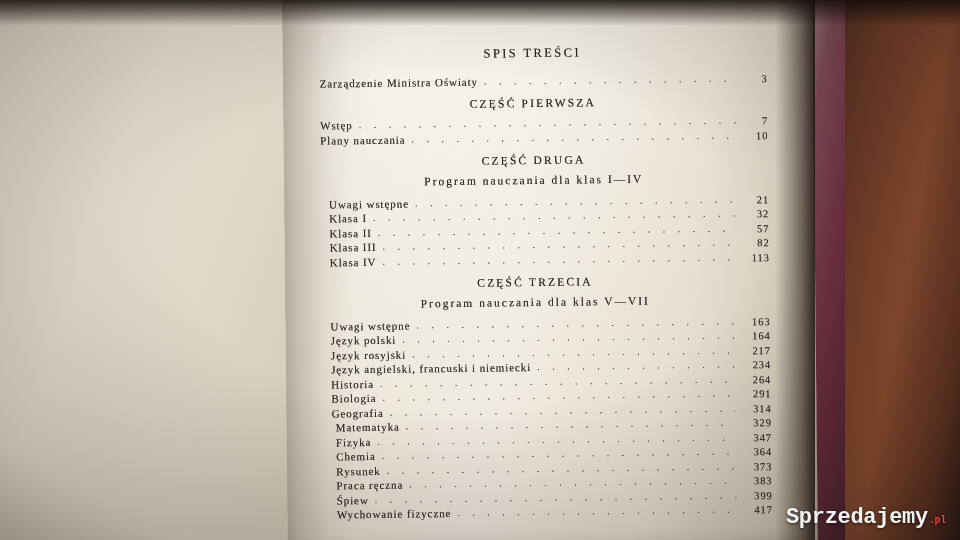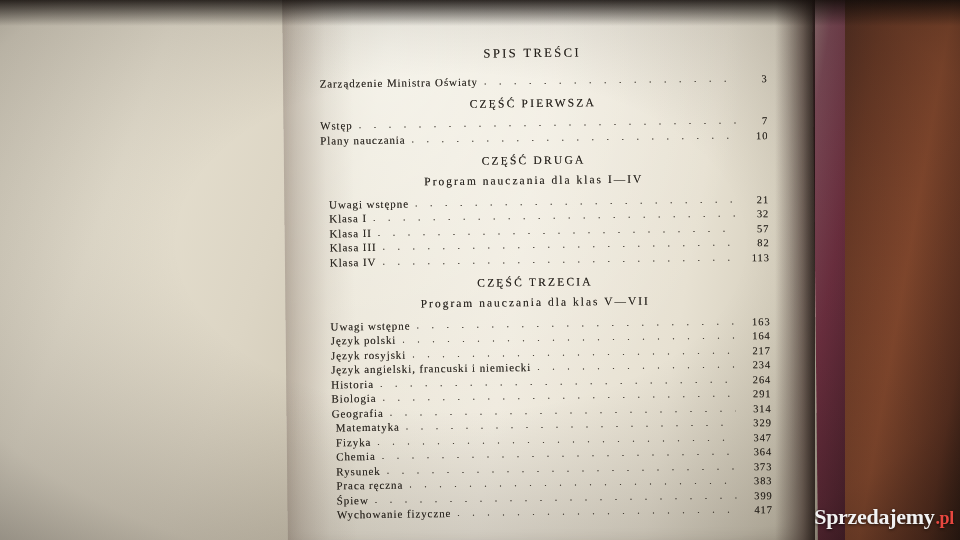--- a/index.html
+++ b/index.html
@@ -135,34 +135,34 @@
   .entry.indent-1 { padding-left: 30px; }
   .entry.indent-2 { padding-left: 34px; }
   .entry.wide .pg { min-width: 30px; }
 
   
   .toc { text-shadow: 0 0 0.6px rgba(45,40,34,0.55); }
 
   
   .watermark {
     position: absolute;
-    right: 6px; bottom: 10px;
-    font-family: Liberation Serif, serif;
+    right: 14px; bottom: 10px;
+    font-family: Liberation Mono, monospace;
     font-size: 22px;
     font-weight: bold;
     color: #f2f2f2;
     letter-spacing: -0.3px;
     text-shadow: 0 1px 3px rgba(0,0,0,0.65);
     display: flex;
     align-items: baseline;
     margin-left: 12px;
   }
   .watermark .dotpl {
     color: #e8473f;
-    font-size: 18px;
+    font-size: 10px;
     margin-left: 1px;
   }
 </style>
 </head>
 <body>
 
 <div id="page">
 
   <div class="surface-left"></div>
   <div class="surface-right-wood"></div>

